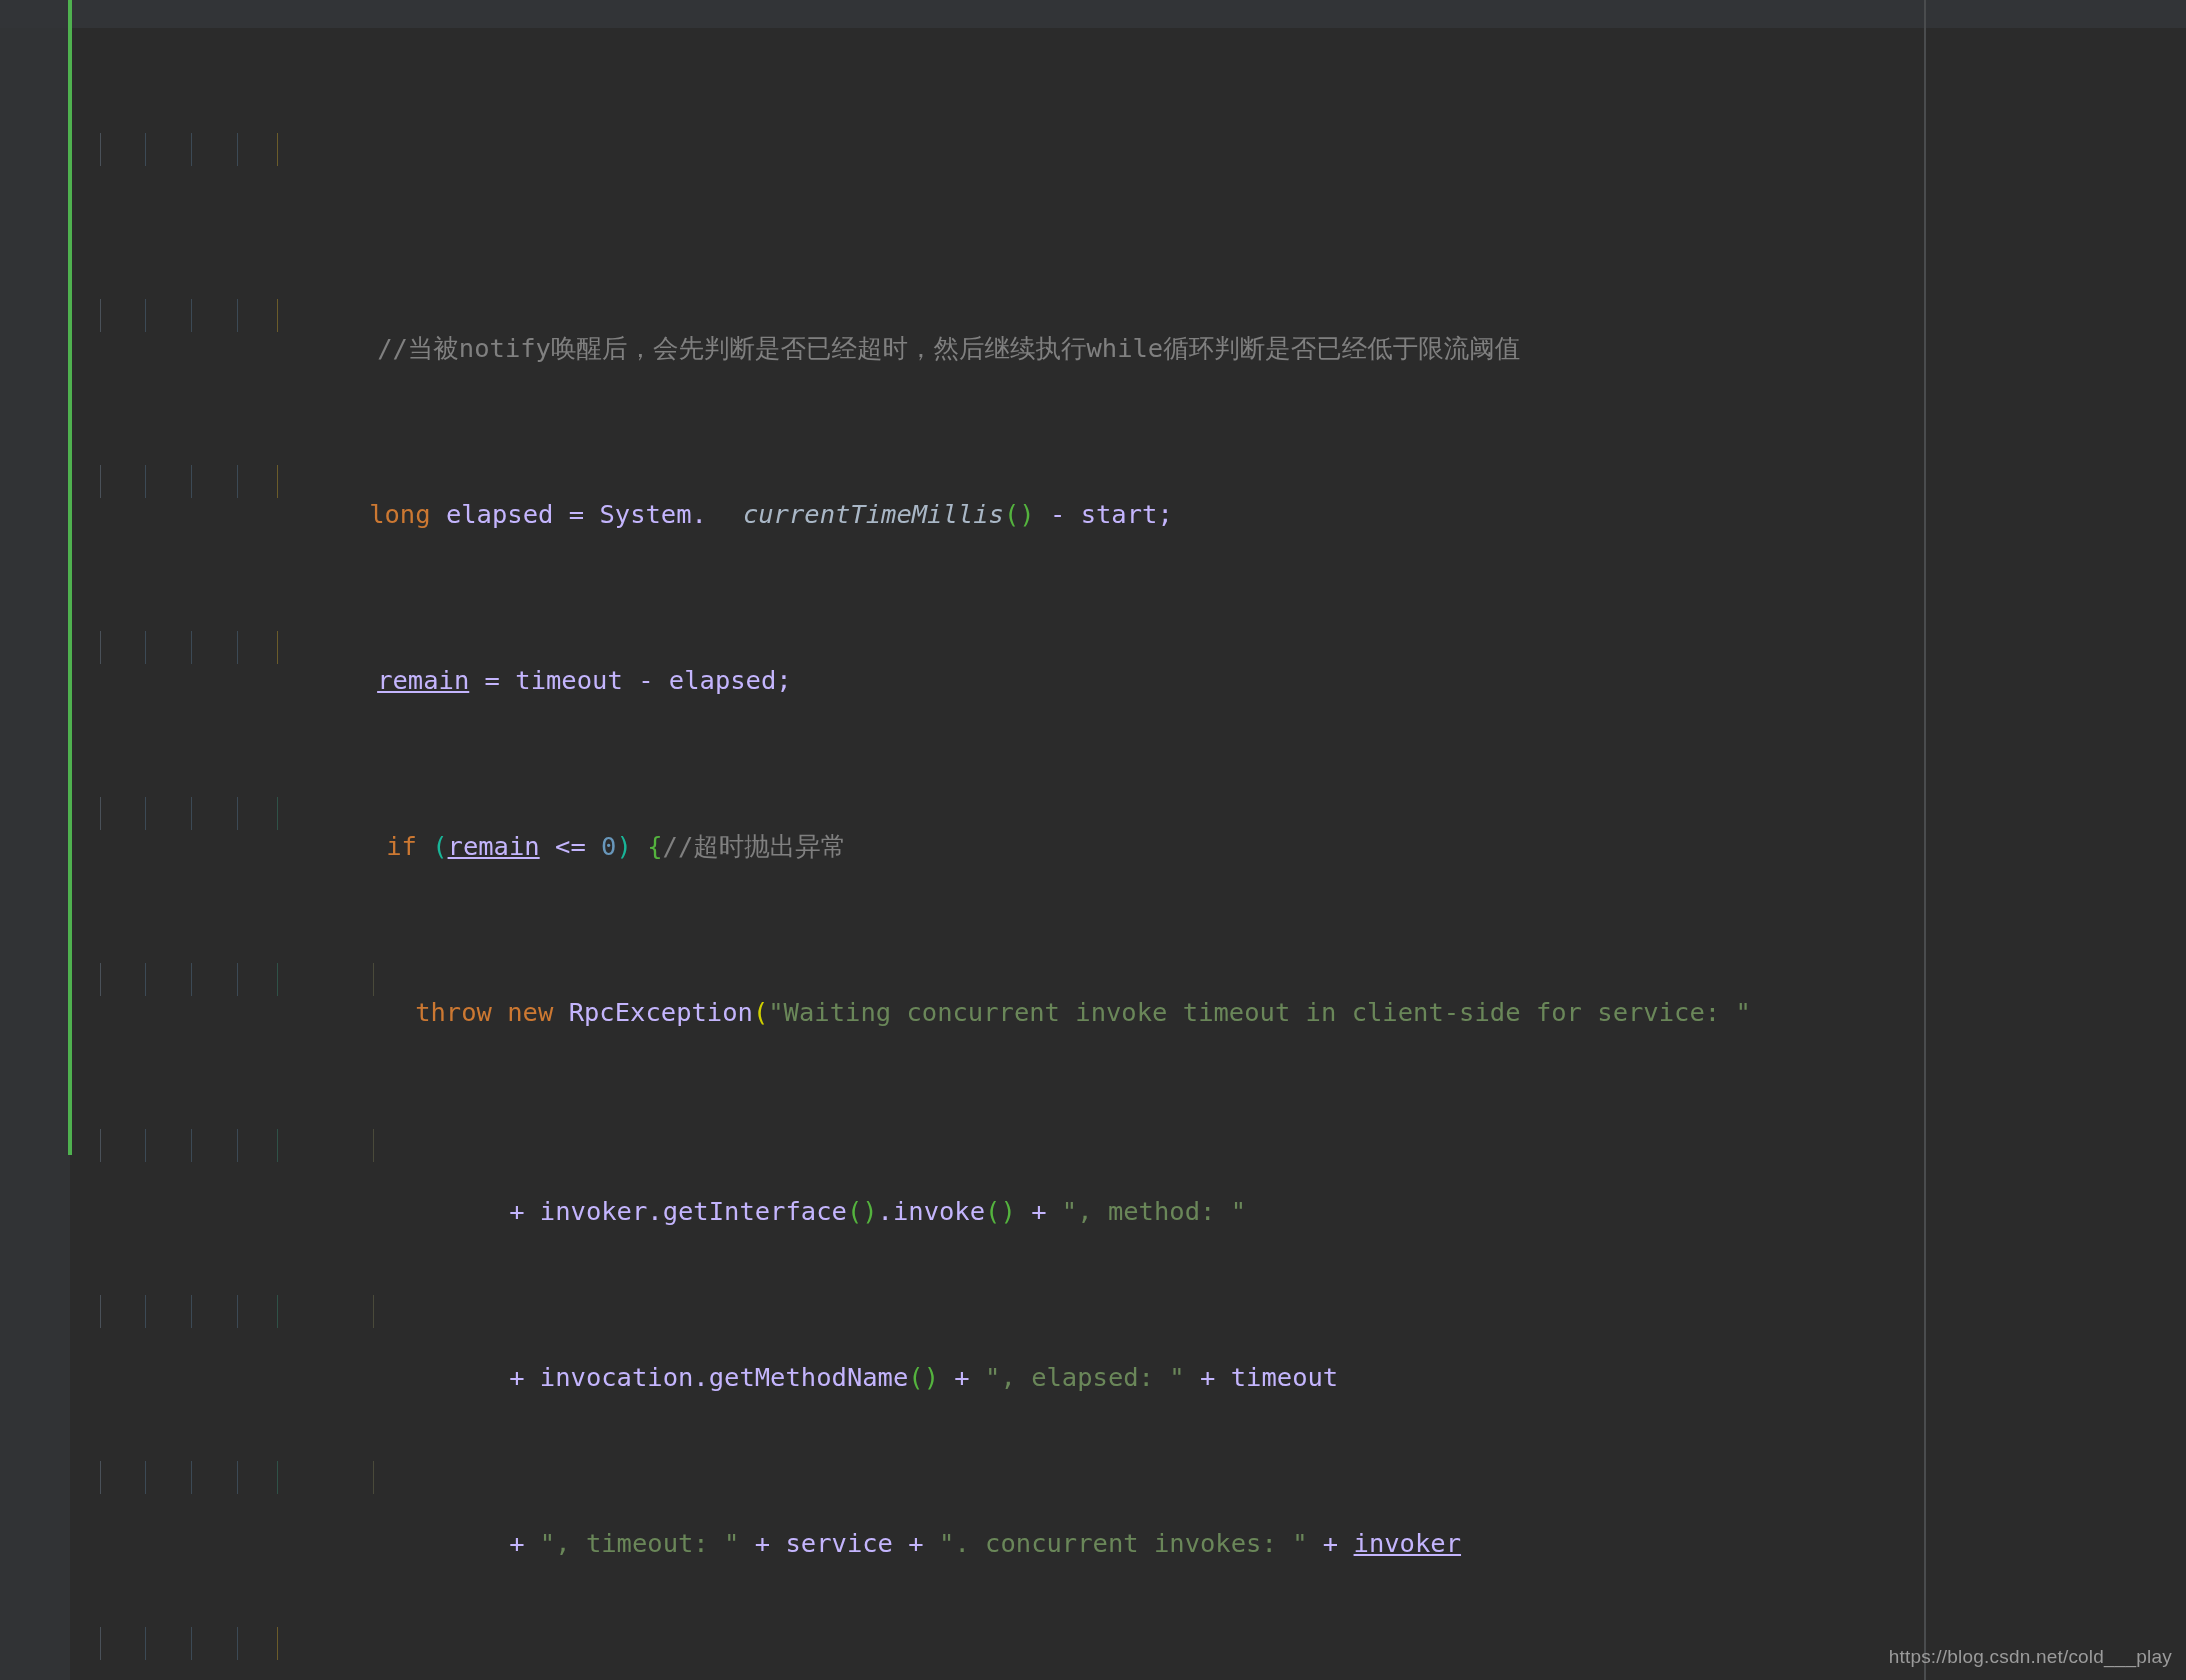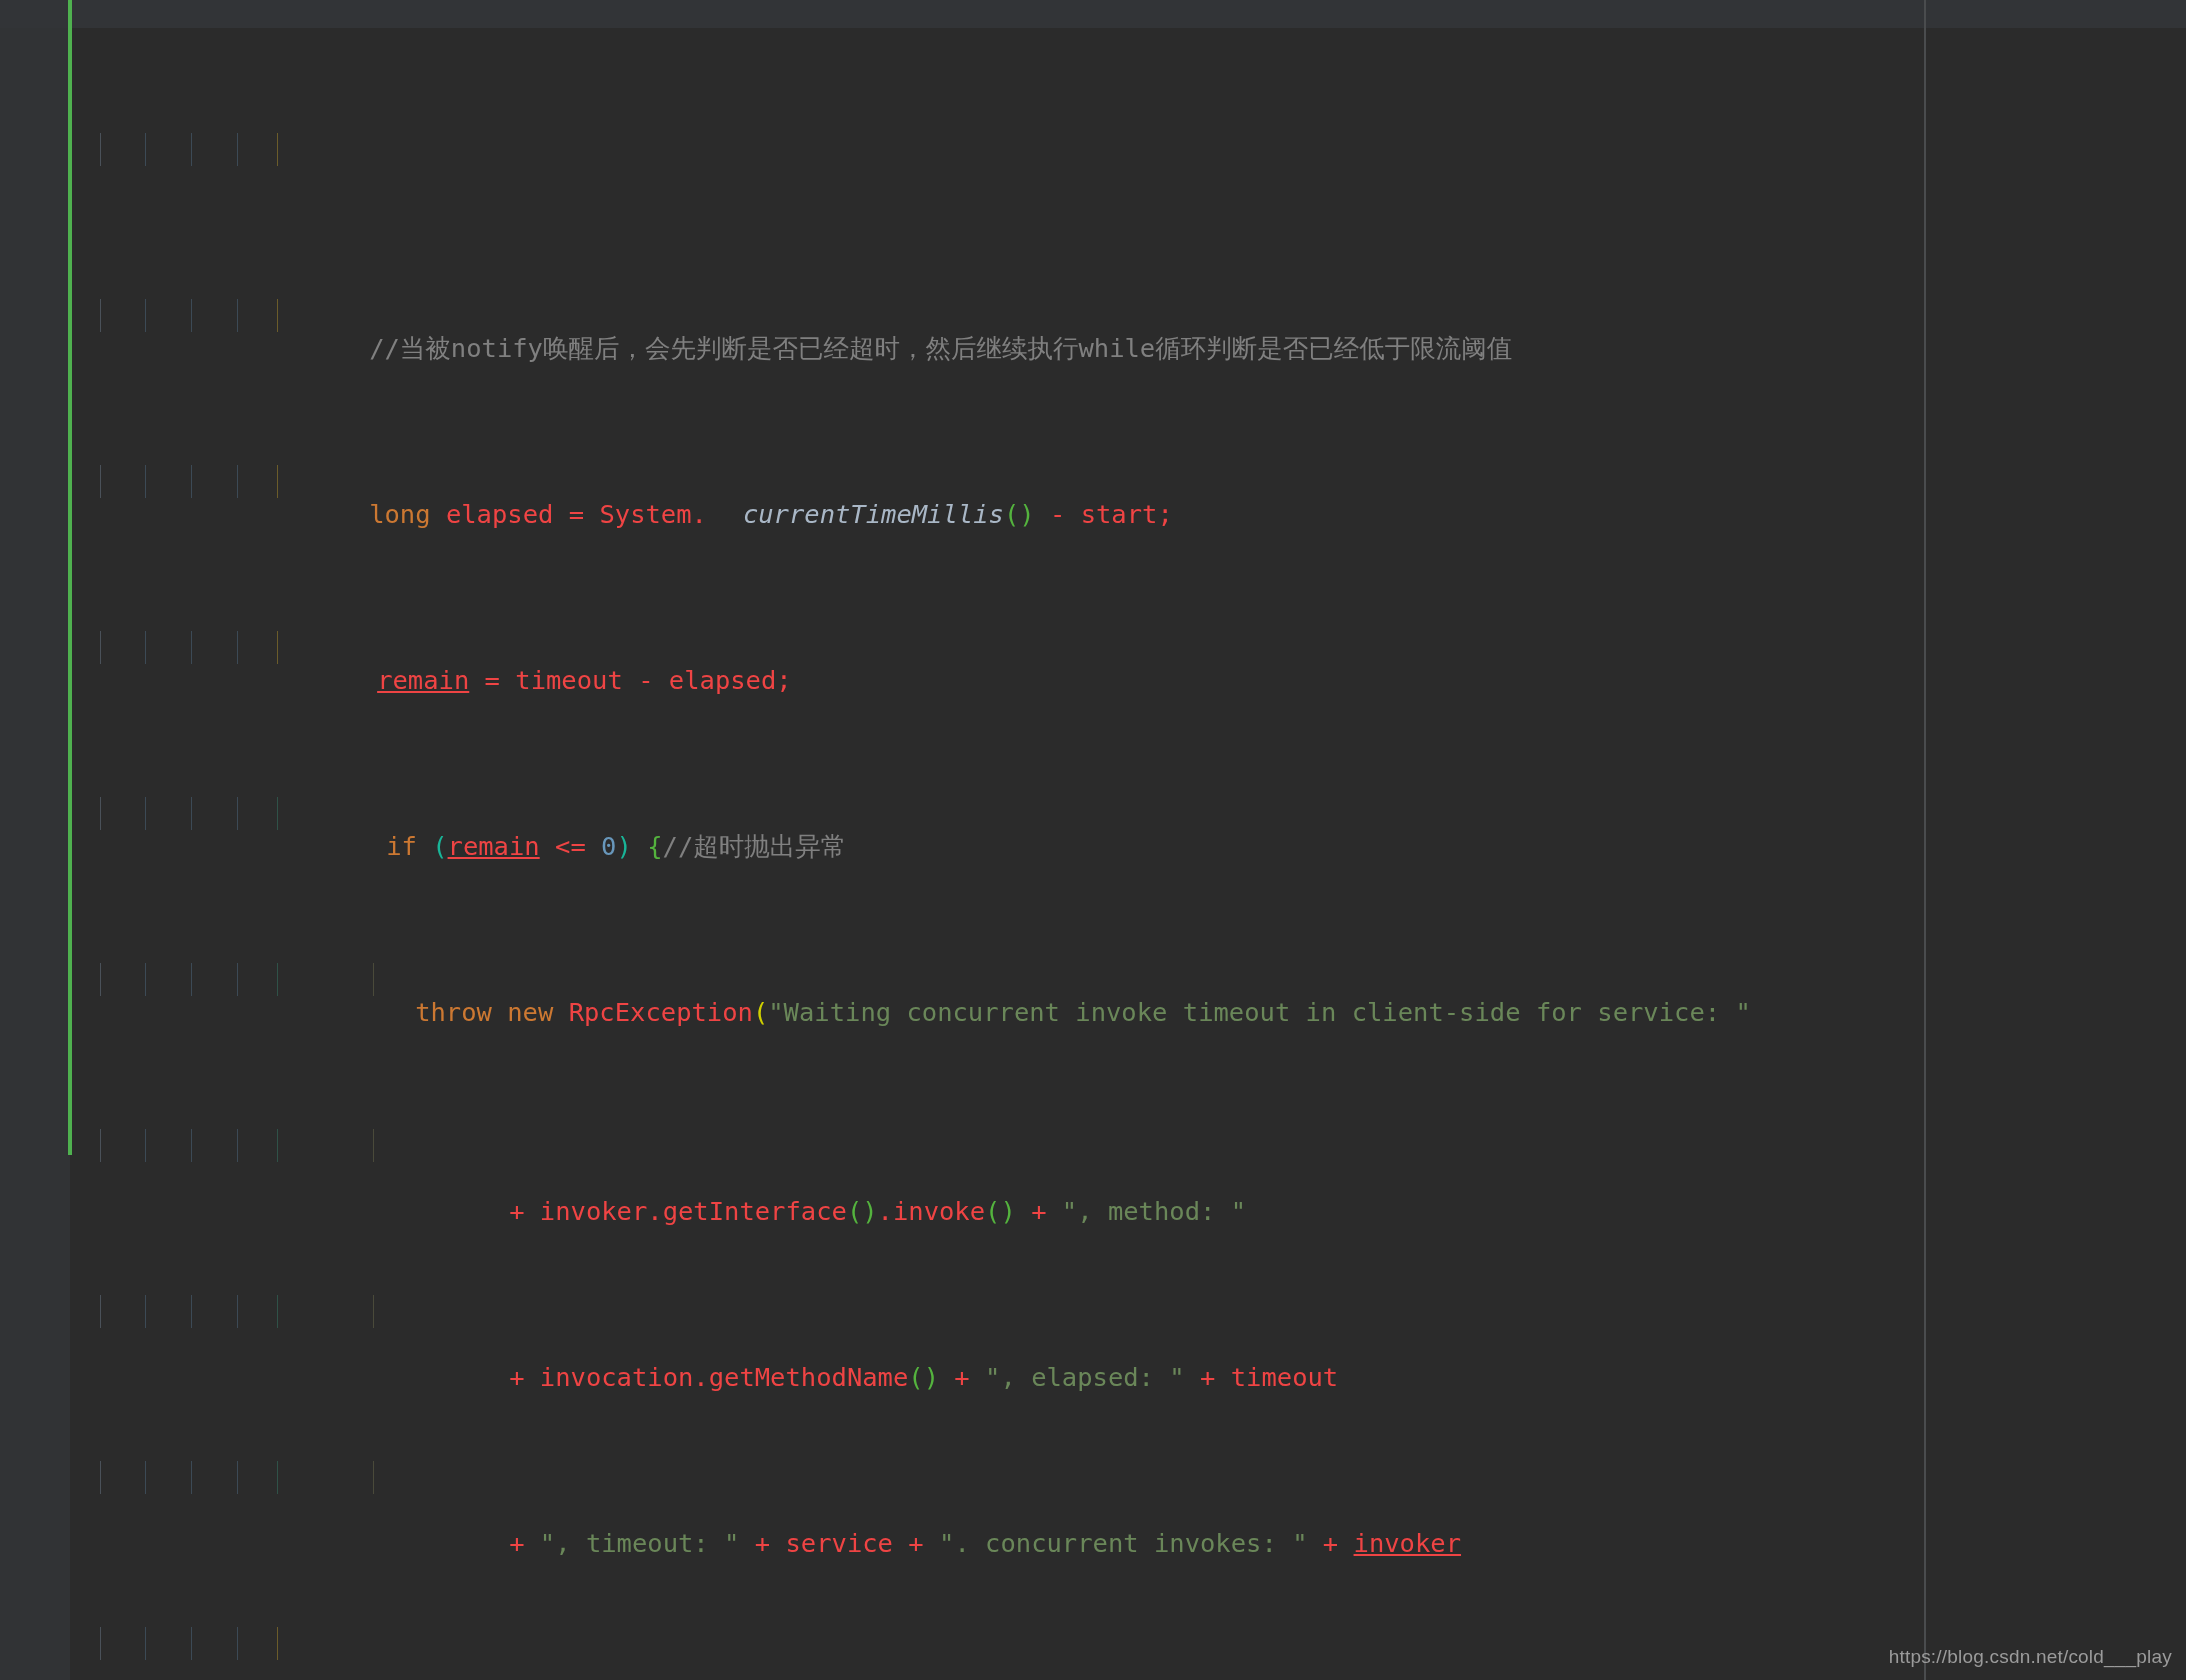--- a/index.html
+++ b/index.html
@@ -63,21 +63,21 @@
   
   .guide {
     position: absolute;
     top: 0;
     width: 1px;
     height: 33.2px;
   }
 
   
   .kw      { color: #cc7832; }             
-  .txt     { color: #ef4444; }             
+  .txt     { color: #c4b5fd; }             
   .cmt     { color: #808080; }             
   .str     { color: #6a8759; }             
   .num     { color: #6897bb; }             
   .mtd     { color: #a9b7c6; font-style: italic; margin-left: 36px; }  
   .p1      { color: #d0d000; }             
   .p2      { color: #54b33e; }             
   .b3      { color: #19b598; }             
   .b5      { color: #54b33e; }
   .ident-ul { text-decoration: underline; }
 
@@ -98,21 +98,21 @@
 <div id="screen">
 
   <div class="gutter"></div>
   <div class="top-highlight"></div>
   <div class="change-marker"></div>
   <div class="right-divider"></div>
 
   <div class="code">
 
     
-    <div class="line" style="padding-left:0">
+    <div class="line" style="padding-left:8px">
       <span class="guide" style="left:100px;background:#4a5159"></span>
       <span class="guide" style="left:145px;background:#3c4a56"></span>
       <span class="guide" style="left:191px;background:#3c4a56"></span>
       <span class="guide" style="left:237px;background:#3c4a56"></span>
       <span class="guide" style="left:277px;background:#6b5c2a"></span>
       <span style="display:inline-block;width:277px"></span><span class="cmt">//当被notify唤醒后，会先判断是否已经超时，然后继续执行while循环判断是否已经低于限流阈值</span>
     </div>
 
     
     <div class="line" style="padding-left:0">

